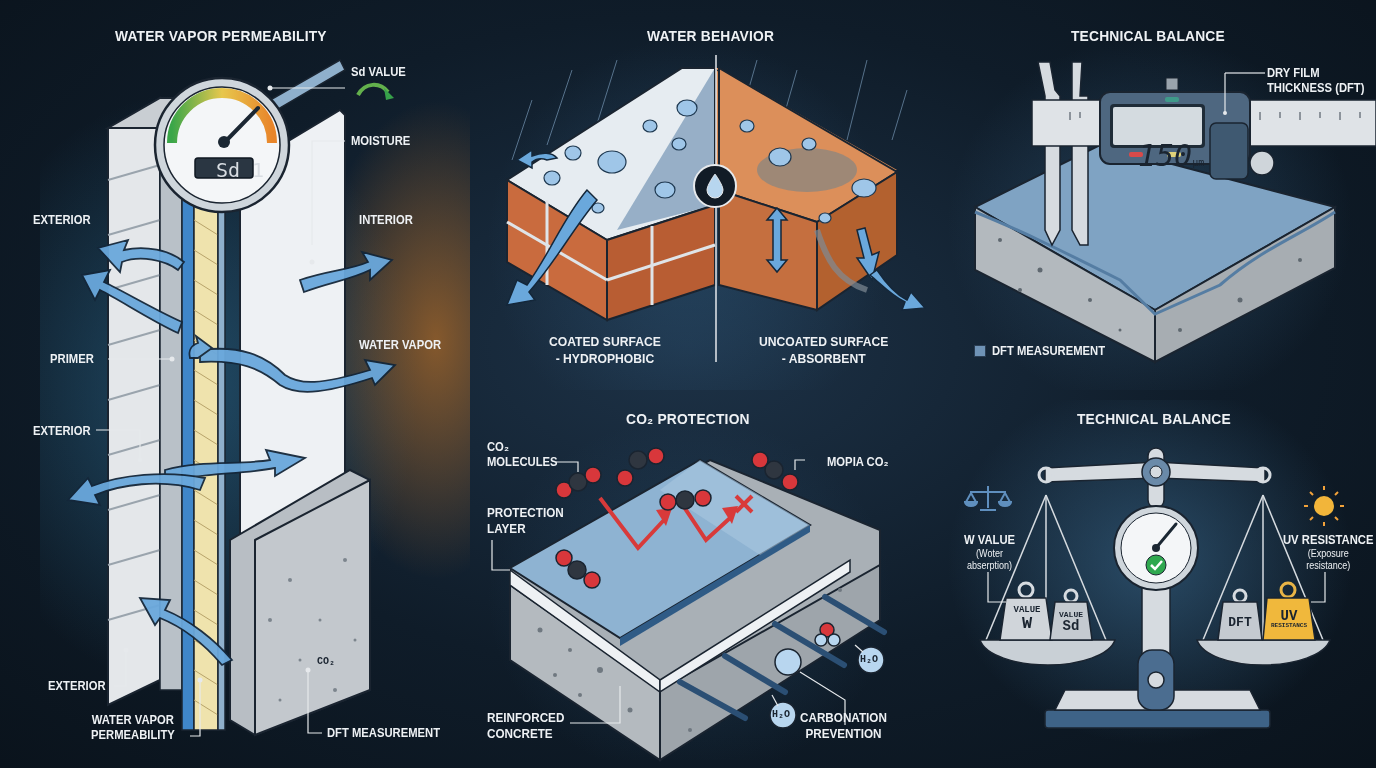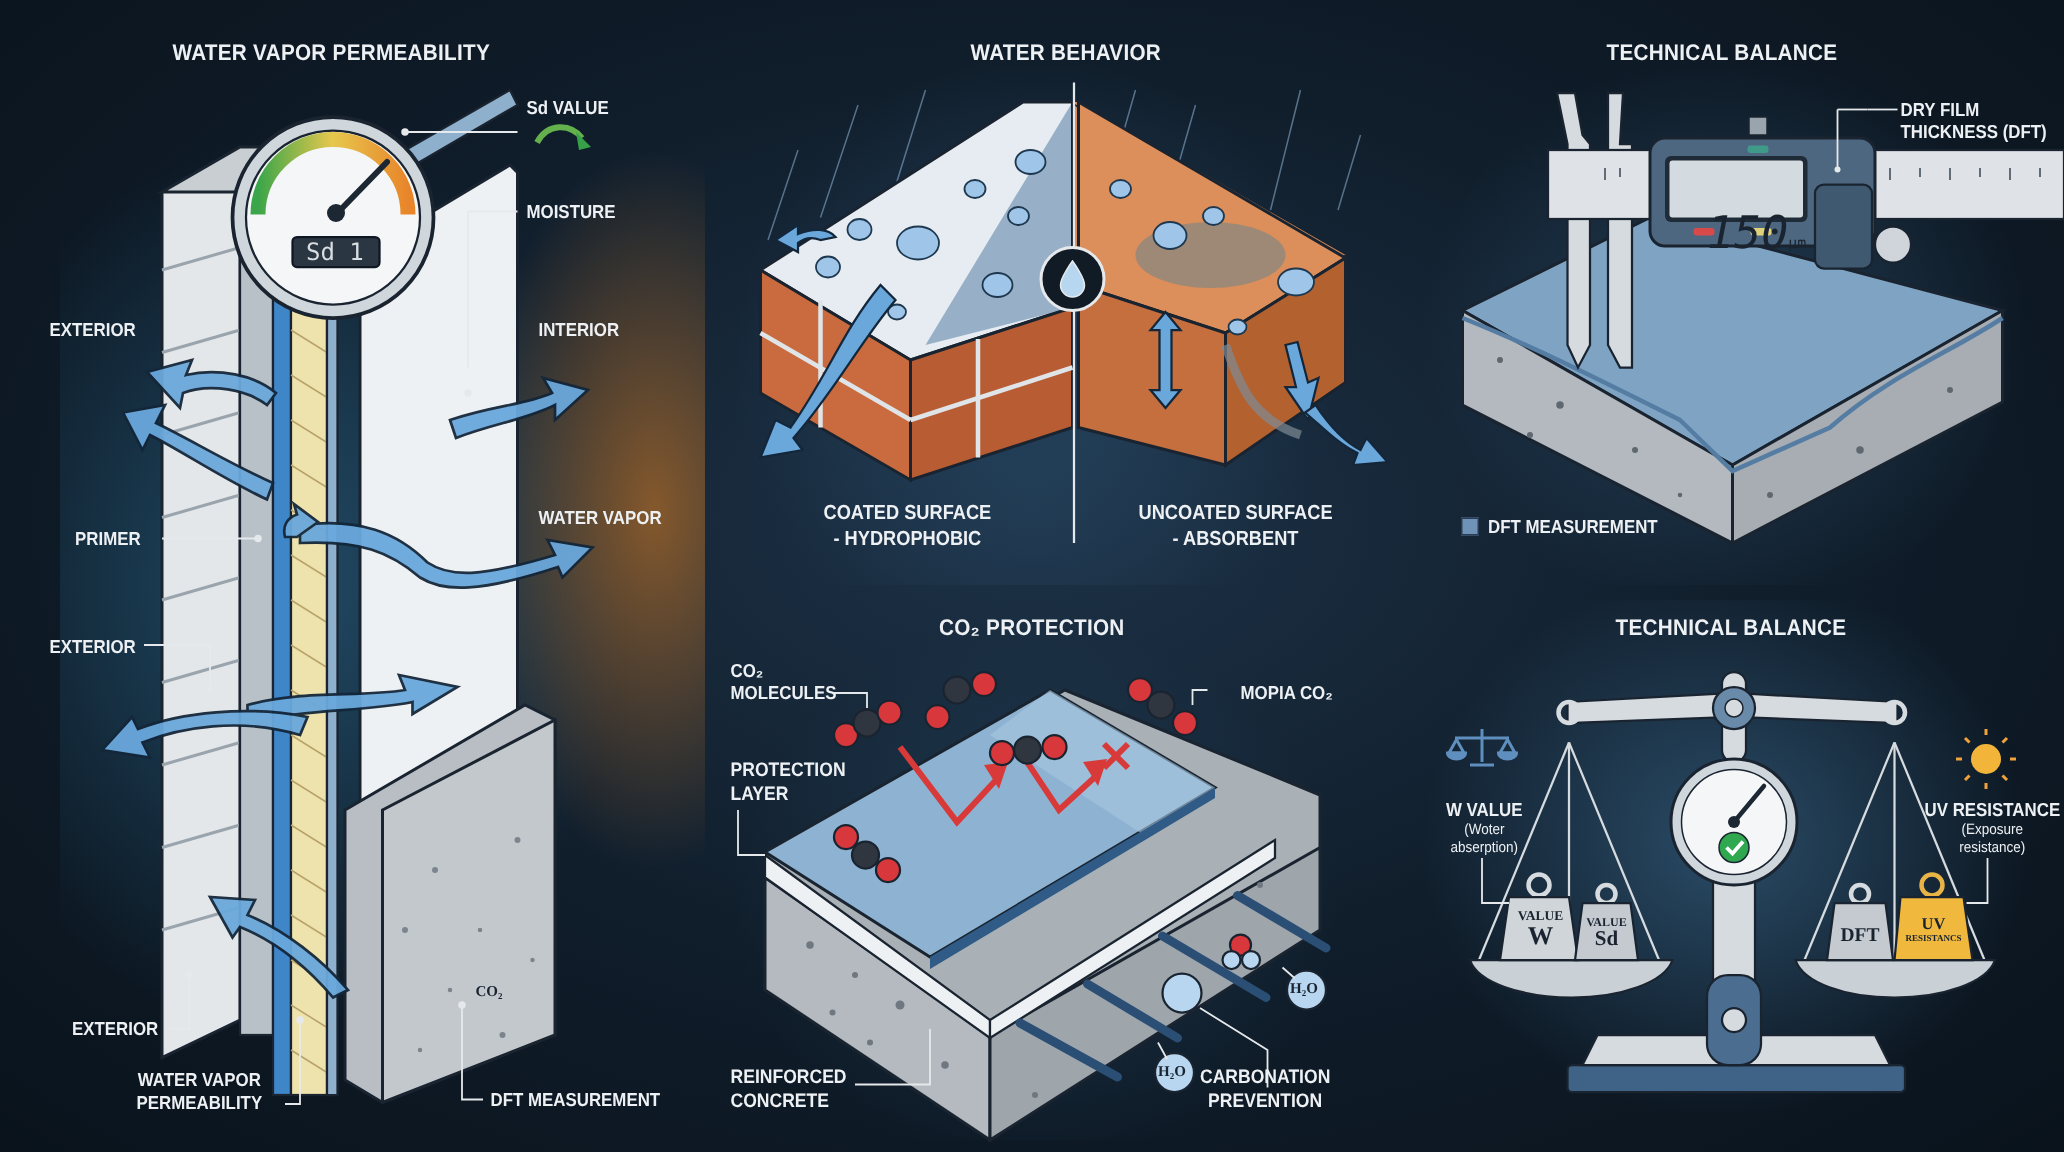--- a/index.html
+++ b/index.html
@@ -42,21 +42,21 @@
     font-size: 12.5px;
     line-height: 15px;
     color: #eef1f4;
     white-space: nowrap;
     transform: scaleX(0.9);
     transform-origin: left center;
   }
   .label.center { text-align: center; }
   .small {
     position: absolute;
-    font-family: Liberation Serif, serif;
+    font-family: Liberation Mono, monospace;
     font-size: 10px;
     line-height: 12px;
     color: #e6e9ec;
     white-space: nowrap;
     text-align: center;
   }
   svg { position: absolute; left: 0; top: 0; }
   .lcd {
     position: absolute;
     font-family: "DejaVu Sans Mono", monospace;
@@ -157,21 +157,21 @@
     </g>
     <g fill="#e6e9ec">
       <circle cx="312" cy="262" r="2.5"></circle>
         <circle cx="172" cy="359" r="2.5"></circle>
       <circle cx="140" cy="460" r="2"></circle>
         <circle cx="126" cy="650" r="2.5"></circle>
       <circle cx="200" cy="680" r="2.5"></circle>
         <circle cx="308" cy="670" r="2.5"></circle>
     </g>
   </svg>
-  <div class="lcd" style="left:204px;top:158px;font-size:16px;">Sd 1</div>
+  <div class="lcd" style="left:216px;top:158px;font-size:20px;">Sd 1</div>
 
   <div class="title" style="left:115px;top:27px;">WATER VAPOR PERMEABILITY</div>
   <div class="label" style="left:351px;top:65px;">Sd VALUE</div>
   <div class="label" style="left:351px;top:134px;">MOISTURE</div>
   <div class="label" style="left:33px;top:213px;">EXTERIOR</div>
   <div class="label" style="left:359px;top:213px;">INTERIOR</div>
   <div class="label" style="left:50px;top:352px;">PRIMER</div>
   <div class="label" style="left:359px;top:338px;">WATER VAPOR</div>
   <div class="label" style="left:33px;top:424px;">EXTERIOR</div>
   <div class="label" style="left:48px;top:679px;">EXTERIOR</div>
@@ -499,21 +499,21 @@
   <div class="small" style="left:84px;top:215px;color:#1a2430;font-weight:bold;width:46px;">
     <div style="font-size:9px;line-height:10px;">VALUE</div>
     <div style="font-size:17px;line-height:18px;">W</div>
   </div>
   <div class="small" style="left:133px;top:220px;color:#1a2430;font-weight:bold;width:36px;">
     <div style="font-size:8px;line-height:9px;">VALUE</div>
     <div style="font-size:14px;line-height:15px;">Sd</div>
   </div>
   <div class="small" style="left:301px;top:227px;color:#1a2430;font-weight:bold;width:38px;font-size:13px;">DFT</div>
   <div class="small" style="left:345px;top:220px;color:#1a2430;font-weight:bold;width:48px;">
-    <div style="font-size:11px;line-height:12px;">UV</div>
+    <div style="font-size:14px;line-height:12px;">UV</div>
     <div style="font-size:6px;line-height:8px;">RESISTANCS</div>
   </div>
 
   <div class="title" style="left:157px;top:20px;">TECHNICAL BALANCE</div>
   <div class="label center" style="left:44px;top:143px;">
     <div>W VALUE</div>
     <div style="font-weight:normal;font-size:10px;line-height:12px;">(Woter</div>
     <div style="font-weight:normal;font-size:10px;line-height:12px;">abserption)</div>
   </div>
   <div class="label center" style="left:363px;top:143px;">

